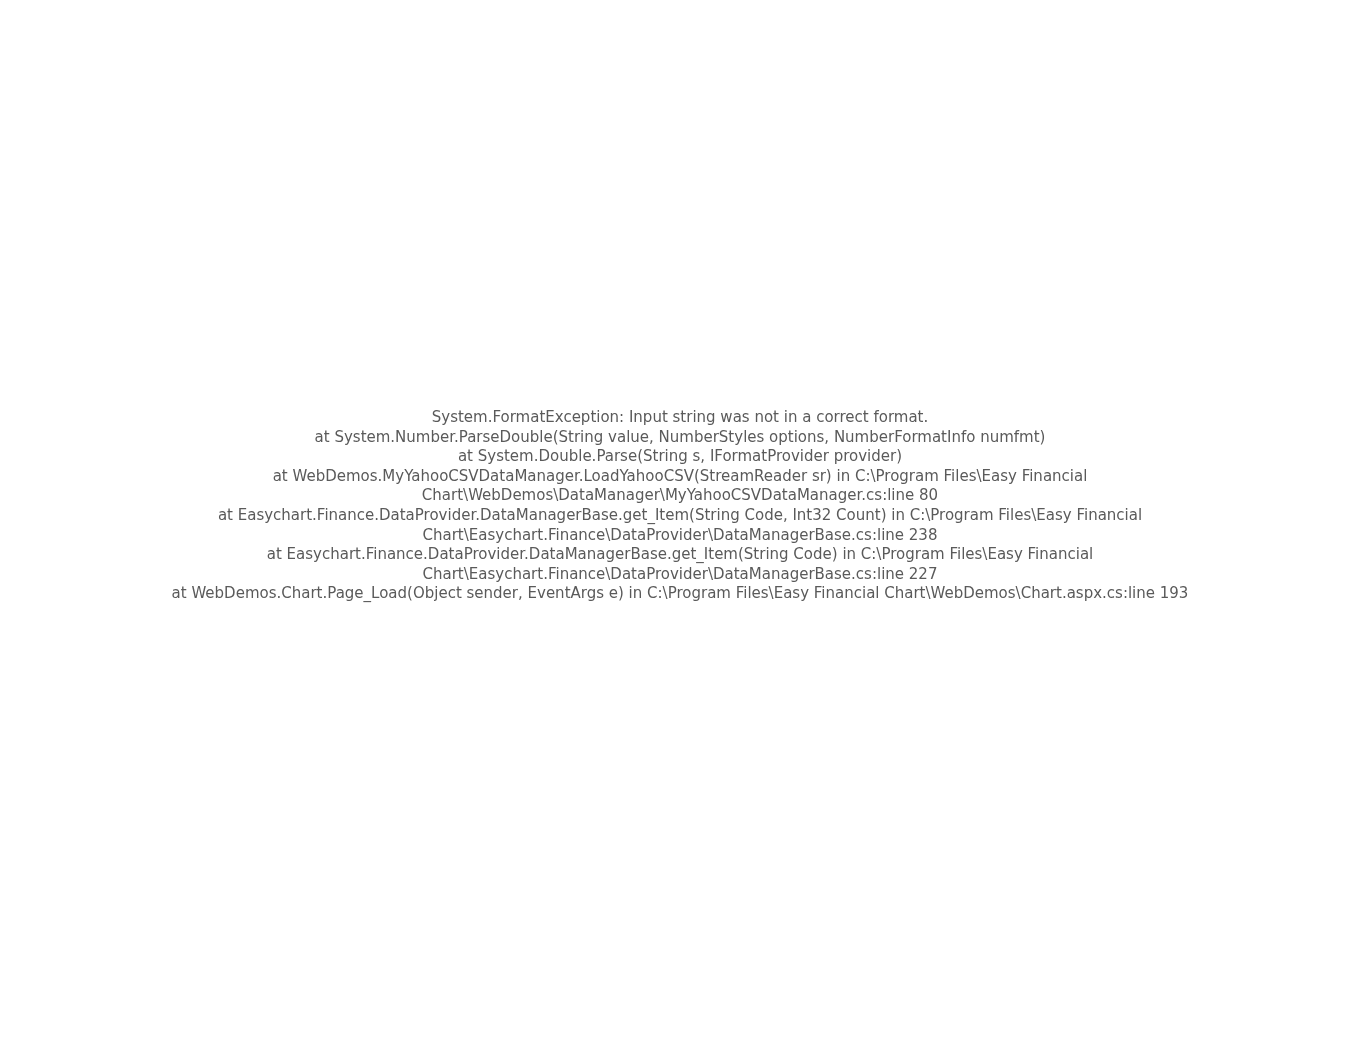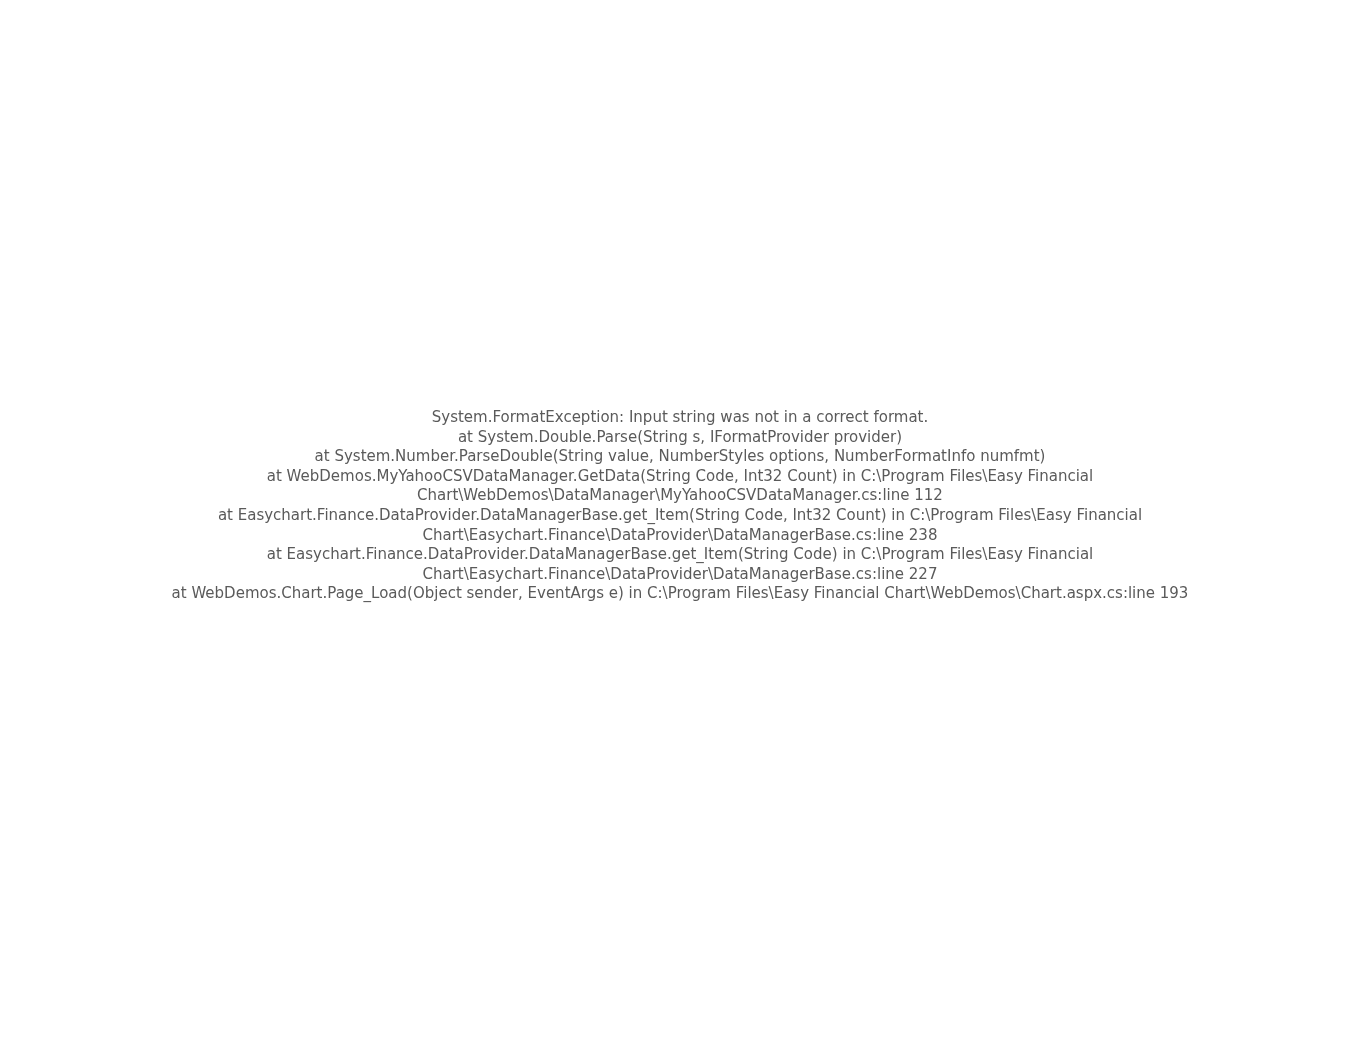--- a/index.html
+++ b/index.html
@@ -35,20 +35,20 @@
     display: block;
     padding: 0 55px;
   }
 </style>
 </head>
 <body>
 
 <div class="error-page">
   <div class="stack-trace">
     <span class="stack-line">System.FormatException: Input string was not in a correct format.</span>
+    <span class="stack-line">at System.Number.ParseDouble(String value, NumberStyles options, NumberFormatInfo numfmt)</span>
     <span class="stack-line">at System.Double.Parse(String s, IFormatProvider provider)</span>
-    <span class="stack-line">at System.Number.ParseDouble(String value, NumberStyles options, NumberFormatInfo numfmt)</span>
-    <span class="stack-line">at WebDemos.MyYahooCSVDataManager.GetData(String Code, Int32 Count) in C:\Program Files\Easy Financial Chart\WebDemos\DataManager\MyYahooCSVDataManager.cs:line 112</span>
+    <span class="stack-line">at WebDemos.MyYahooCSVDataManager.LoadYahooCSV(StreamReader sr) in C:\Program Files\Easy Financial Chart\WebDemos\DataManager\MyYahooCSVDataManager.cs:line 80</span>
     <span class="stack-line">at Easychart.Finance.DataProvider.DataManagerBase.get_Item(String Code, Int32 Count) in C:\Program Files\Easy Financial Chart\Easychart.Finance\DataProvider\DataManagerBase.cs:line 238</span>
     <span class="stack-line">at Easychart.Finance.DataProvider.DataManagerBase.get_Item(String Code) in C:\Program Files\Easy Financial Chart\Easychart.Finance\DataProvider\DataManagerBase.cs:line 227</span>
     <span class="stack-line">at WebDemos.Chart.Page_Load(Object sender, EventArgs e) in C:\Program Files\Easy Financial Chart\WebDemos\Chart.aspx.cs:line 193</span>
   </div>
 </div>
 
 </body></html>

